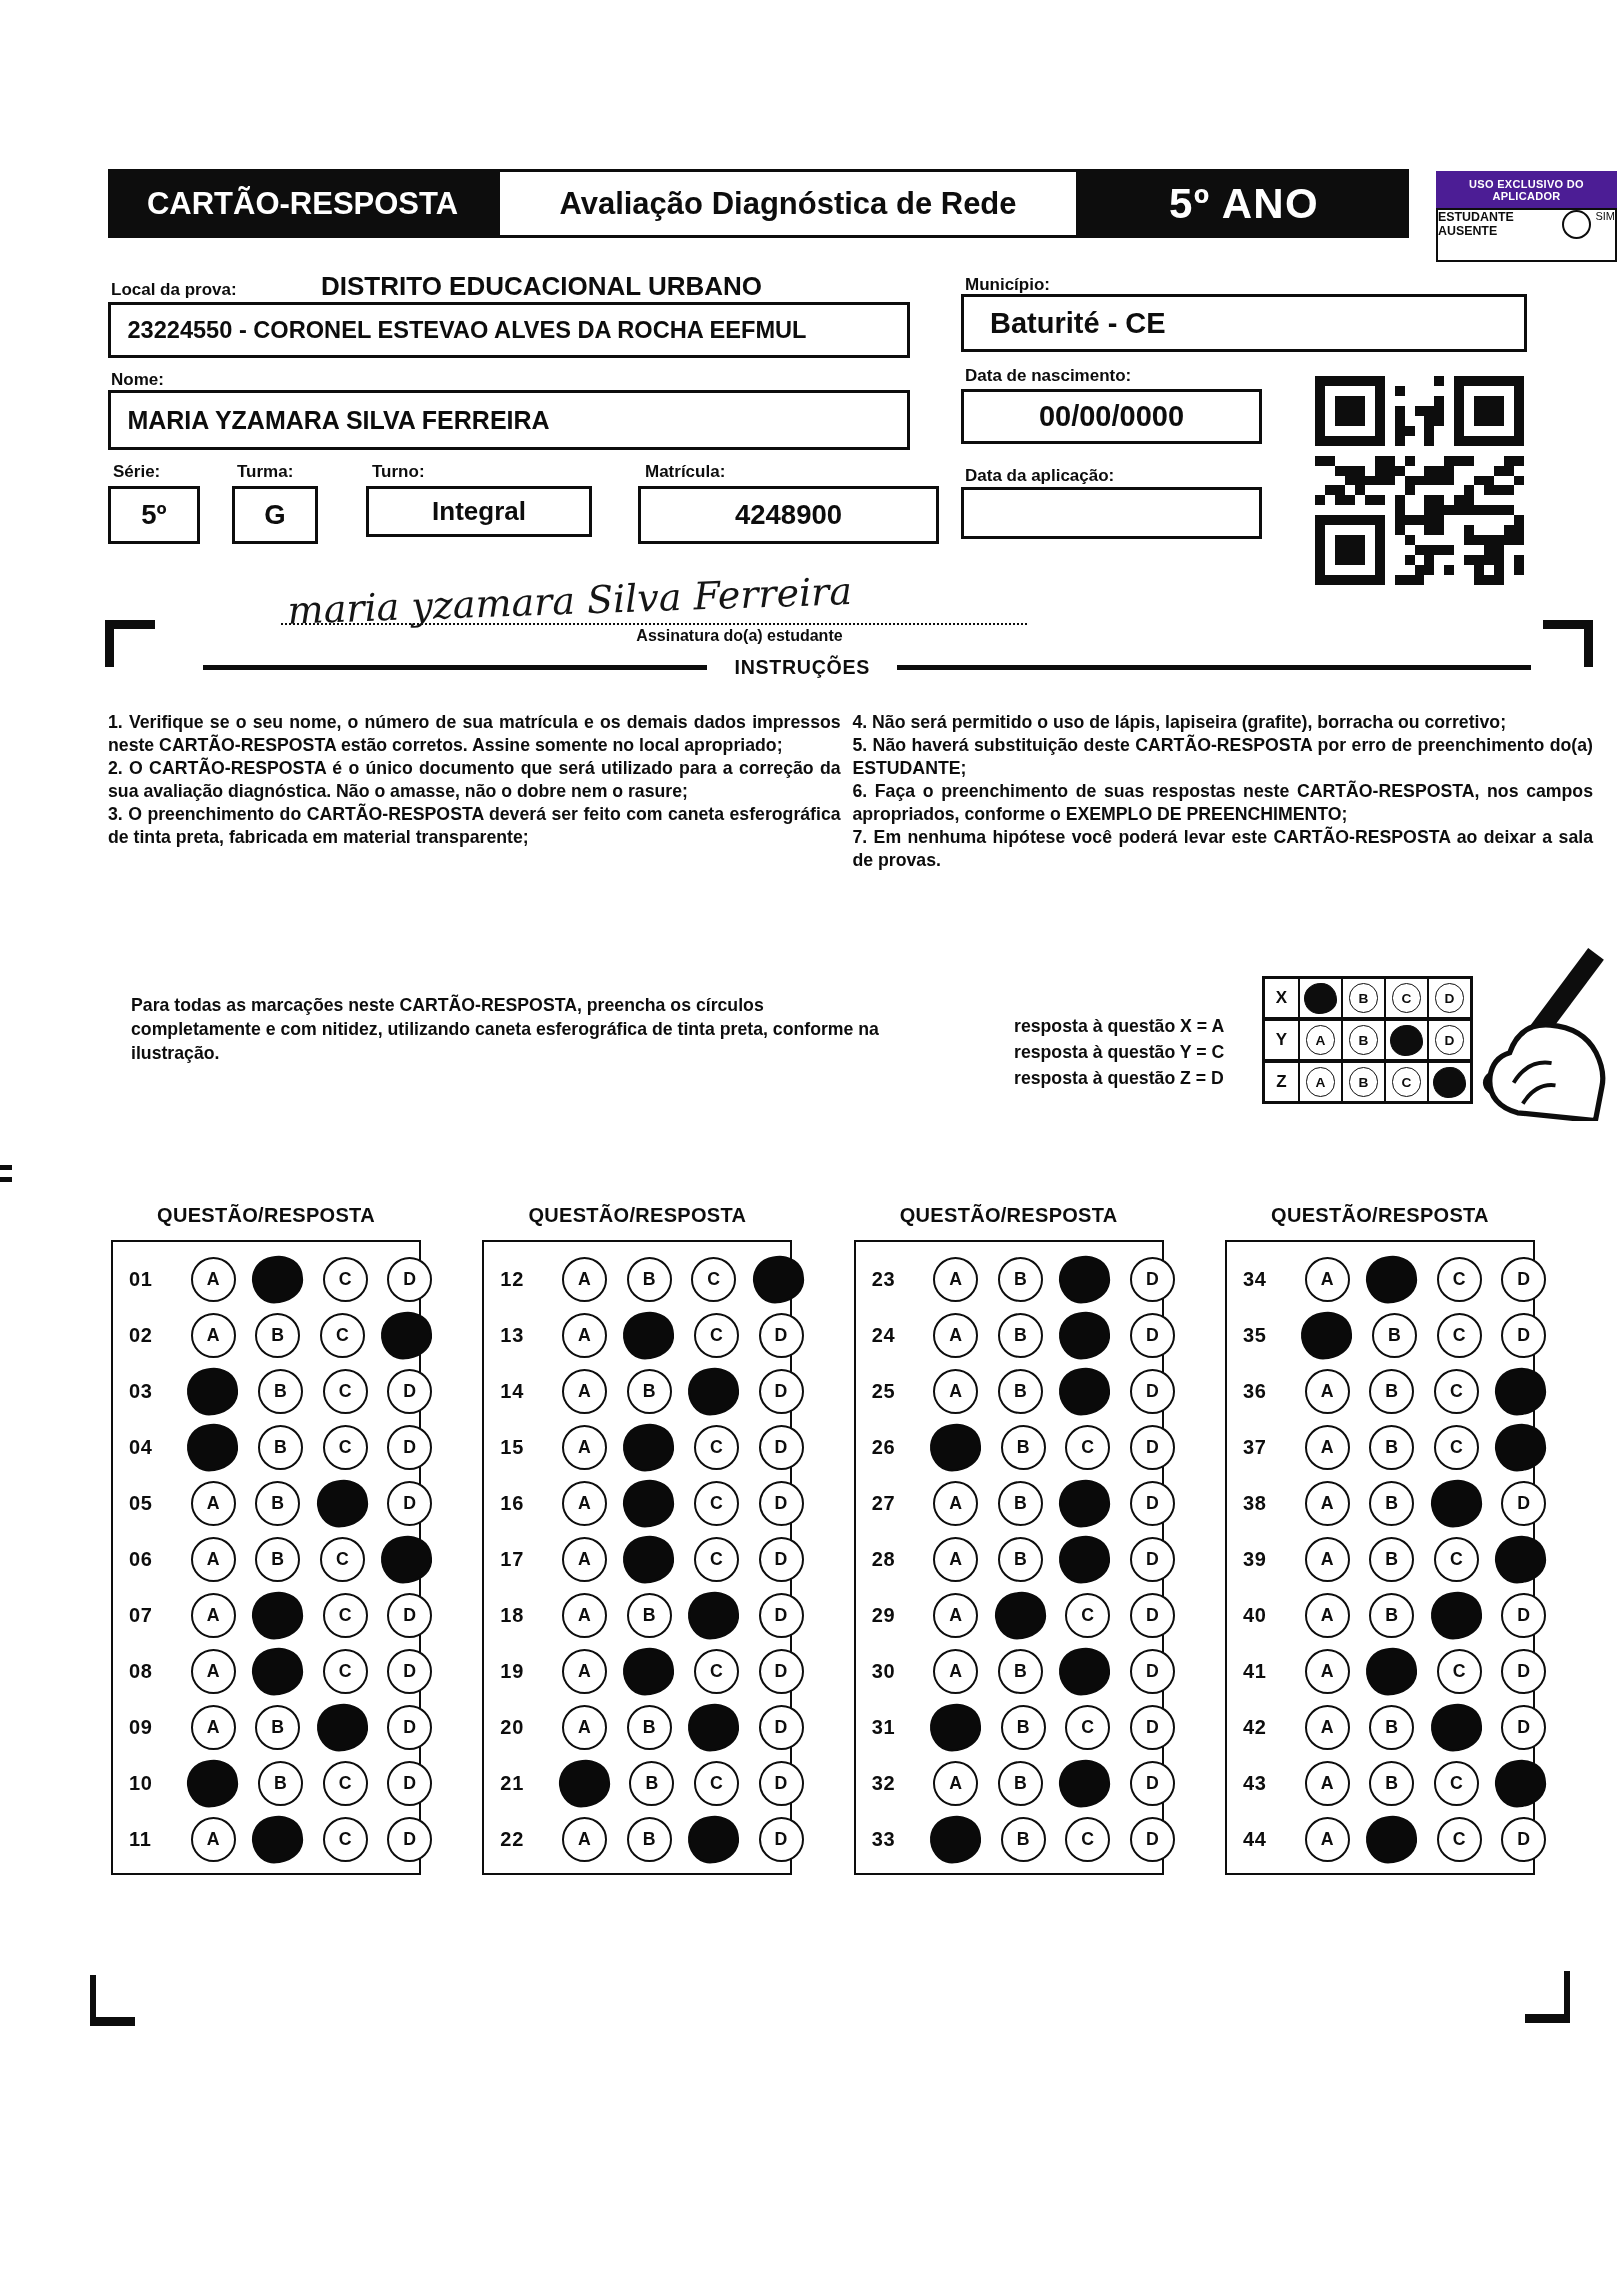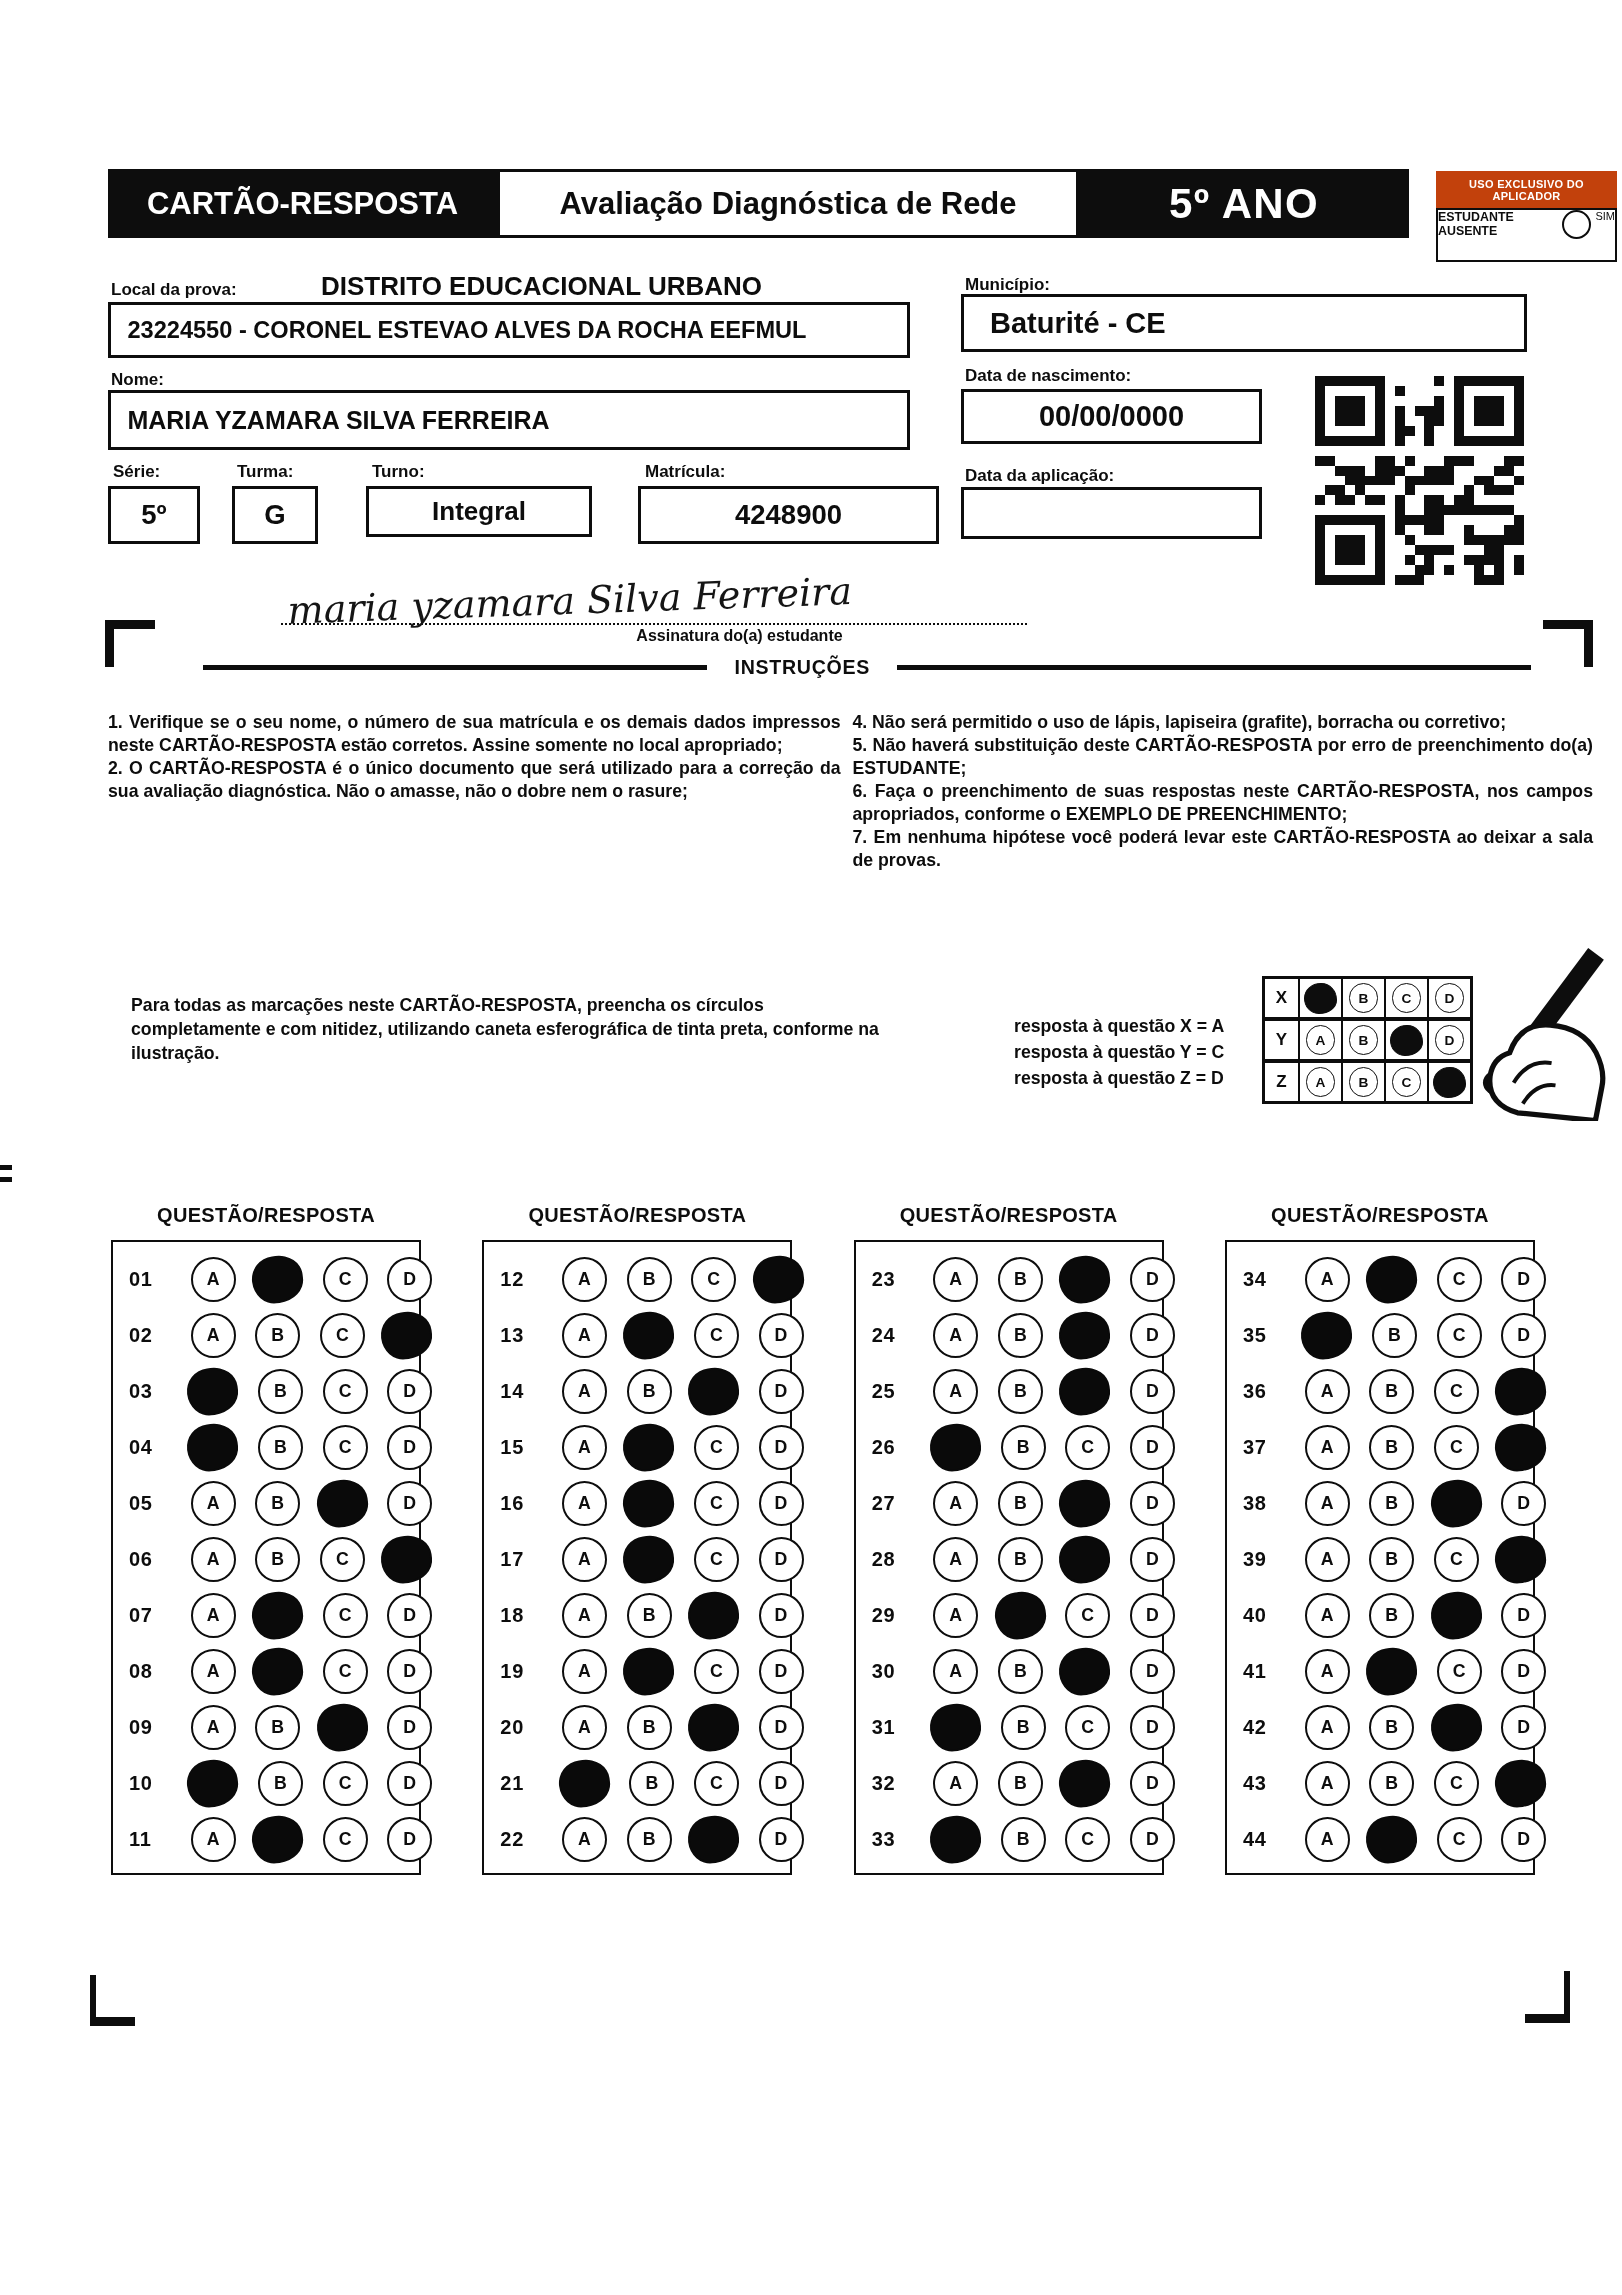--- a/index.html
+++ b/index.html
@@ -8,21 +8,21 @@
   .abs{position:absolute;}
   
   #header-strip{display:flex;left:108px;top:169px;height:69px;}
   .strip-black{background:#0d0d0d;color:#fff;display:flex;align-items:center;justify-content:center;}
   #strip-card{width:389px;font-size:31px;font-weight:800;letter-spacing:0px;}
   #strip-title{width:582px;background:#fff;color:#0d0d0d;border:3.9px solid #0d0d0d;box-sizing:border-box;
                display:flex;align-items:center;justify-content:center;font-size:31px;font-weight:800;}
   #strip-grade{width:330px;font-size:42px;font-weight:800;letter-spacing:1.3px;}
   
   #applicator{left:1436px;top:171px;width:181px;}
-  #applicator .apl-head{background:#c2410c;color:#fff;font-size:11px;font-weight:700;
+  #applicator .apl-head{background:#4c1d95;color:#fff;font-size:11px;font-weight:700;
         text-align:center;padding:6.5px 0;letter-spacing:0.3px;}
   #applicator .apl-body{border:2.6px solid #0d0d0d;height:54px;display:flex;align-items:flex-start;
         justify-content:center;gap:4.6px;box-sizing:border-box;}
   #applicator .apl-label{font-size:12.4px;font-weight:800;}
   #absent-circle{width:25px;height:25px;border:2px solid #0d0d0d;border-radius:50%;flex:none;}
   #applicator .apl-sim{font-size:11px;font-weight:400;}
   
   .f-label{font-size:17px;font-weight:700;}
   .f-box{border:3.3px solid #0d0d0d;box-sizing:border-box;display:flex;align-items:center;}
   .f-val{font-weight:700;}
@@ -400,20 +400,21 @@
 
   <div id="instr-title-row" class="abs">
     <div id="instr-line-left" class="instr-line"></div>
     <span id="instr-title">INSTRUÇÕES</span>
     <div id="instr-line-right" class="instr-line"></div>
   </div>
   <div id="instr-cols" class="abs">
     <div id="instr-left" class="instr-col">
         <p class="instr-item">1. Verifique se o seu nome, o número de sua matrícula e os demais dados impressos neste CARTÃO-RESPOSTA estão corretos. Assine somente no local apropriado;</p>
         <p class="instr-item">2. O CARTÃO-RESPOSTA é o único documento que será utilizado para a correção da sua avaliação diagnóstica. Não o amasse, não o dobre nem o rasure;</p>
+        <p class="instr-item">3. O preenchimento do CARTÃO-RESPOSTA deverá ser feito com caneta esferográfica de tinta preta, fabricada em material transparente;</p>
       </div>
     <div id="instr-right" class="instr-col">
         <p class="instr-item">4. Não será permitido o uso de lápis, lapiseira (grafite), borracha ou corretivo;</p>
         <p class="instr-item">5. Não haverá substituição deste CARTÃO-RESPOSTA por erro de preenchimento do(a) ESTUDANTE;</p>
         <p class="instr-item">6. Faça o preenchimento de suas respostas neste CARTÃO-RESPOSTA, nos campos apropriados, conforme o EXEMPLO DE PREENCHIMENTO;</p>
         <p class="instr-item">7. Em nenhuma hipótese você poderá levar este CARTÃO-RESPOSTA ao deixar a sala de provas.</p>
       </div>
   </div>
 
   <div id="example-par" class="abs">Para todas as marcações neste CARTÃO-RESPOSTA, preencha os círculos completamente e com nitidez, utilizando caneta esferográfica de tinta preta, conforme na ilustração.</div>

